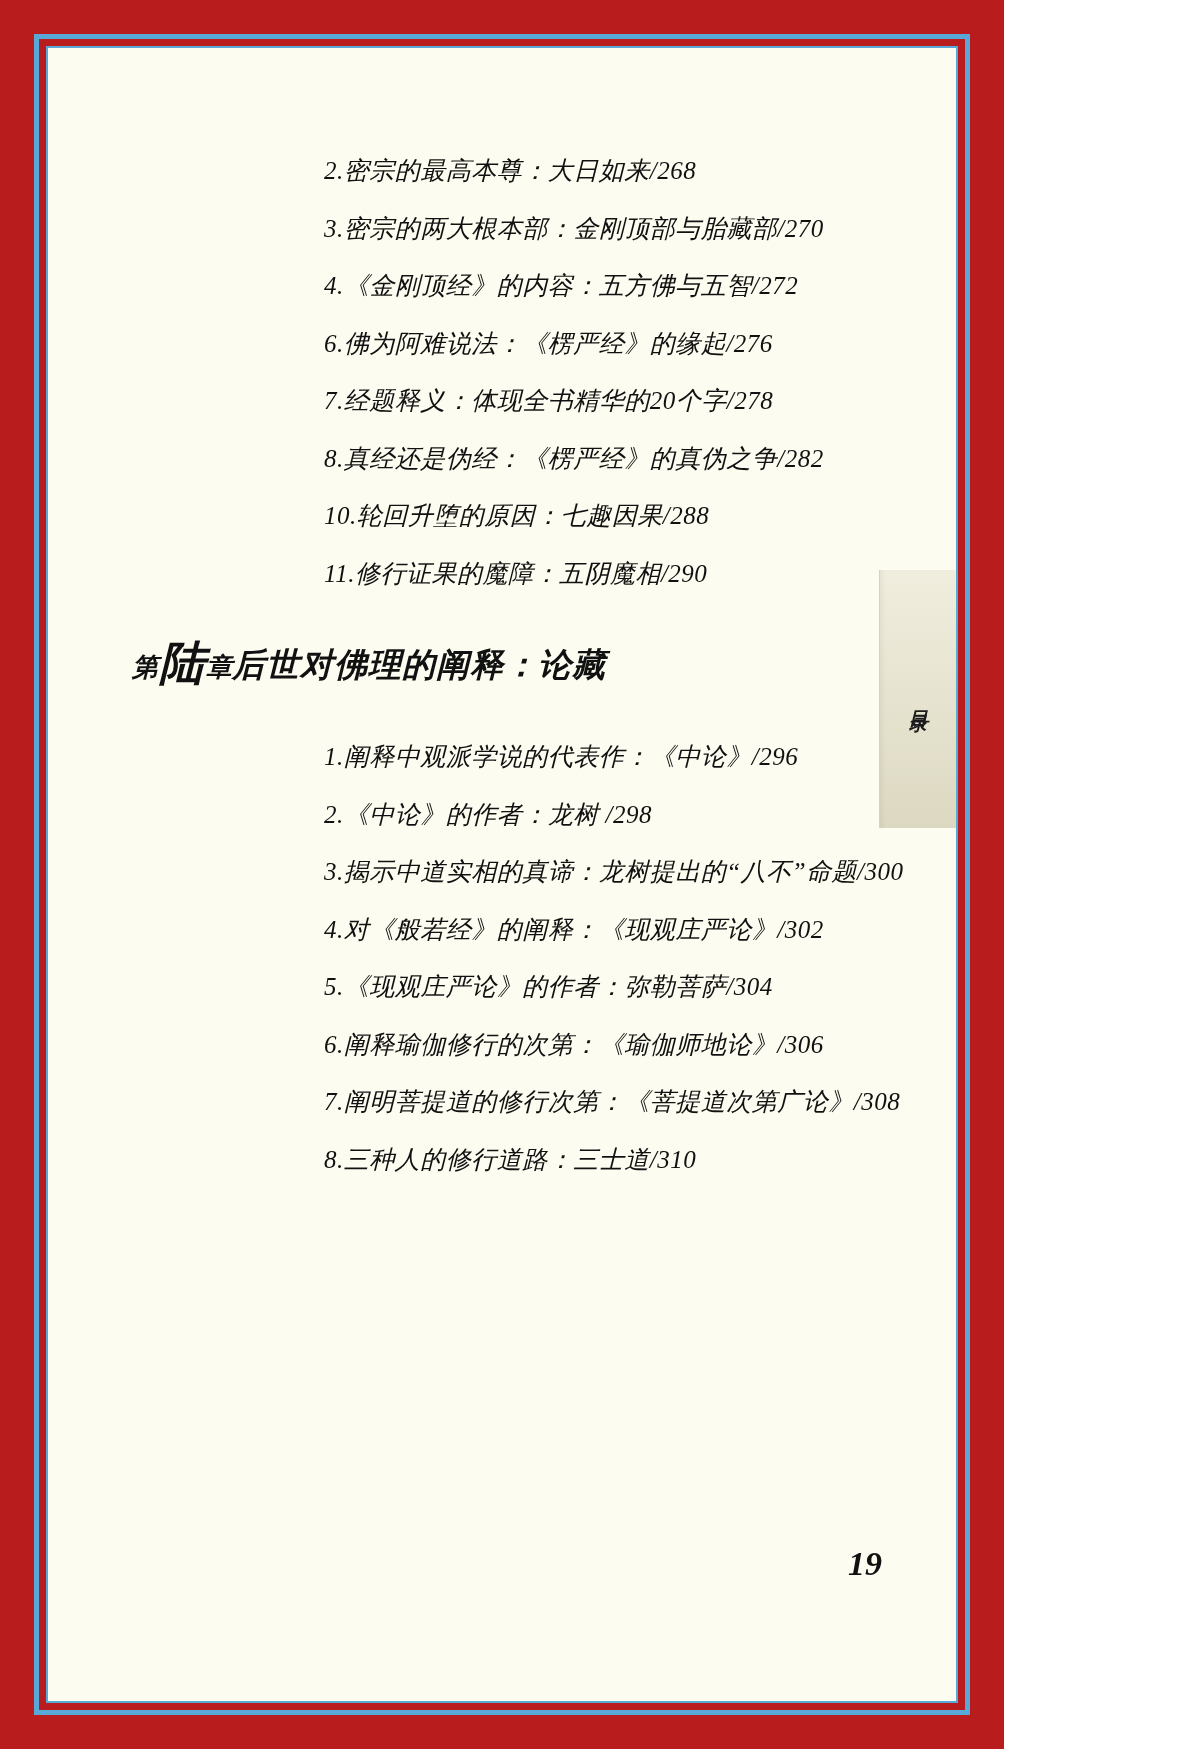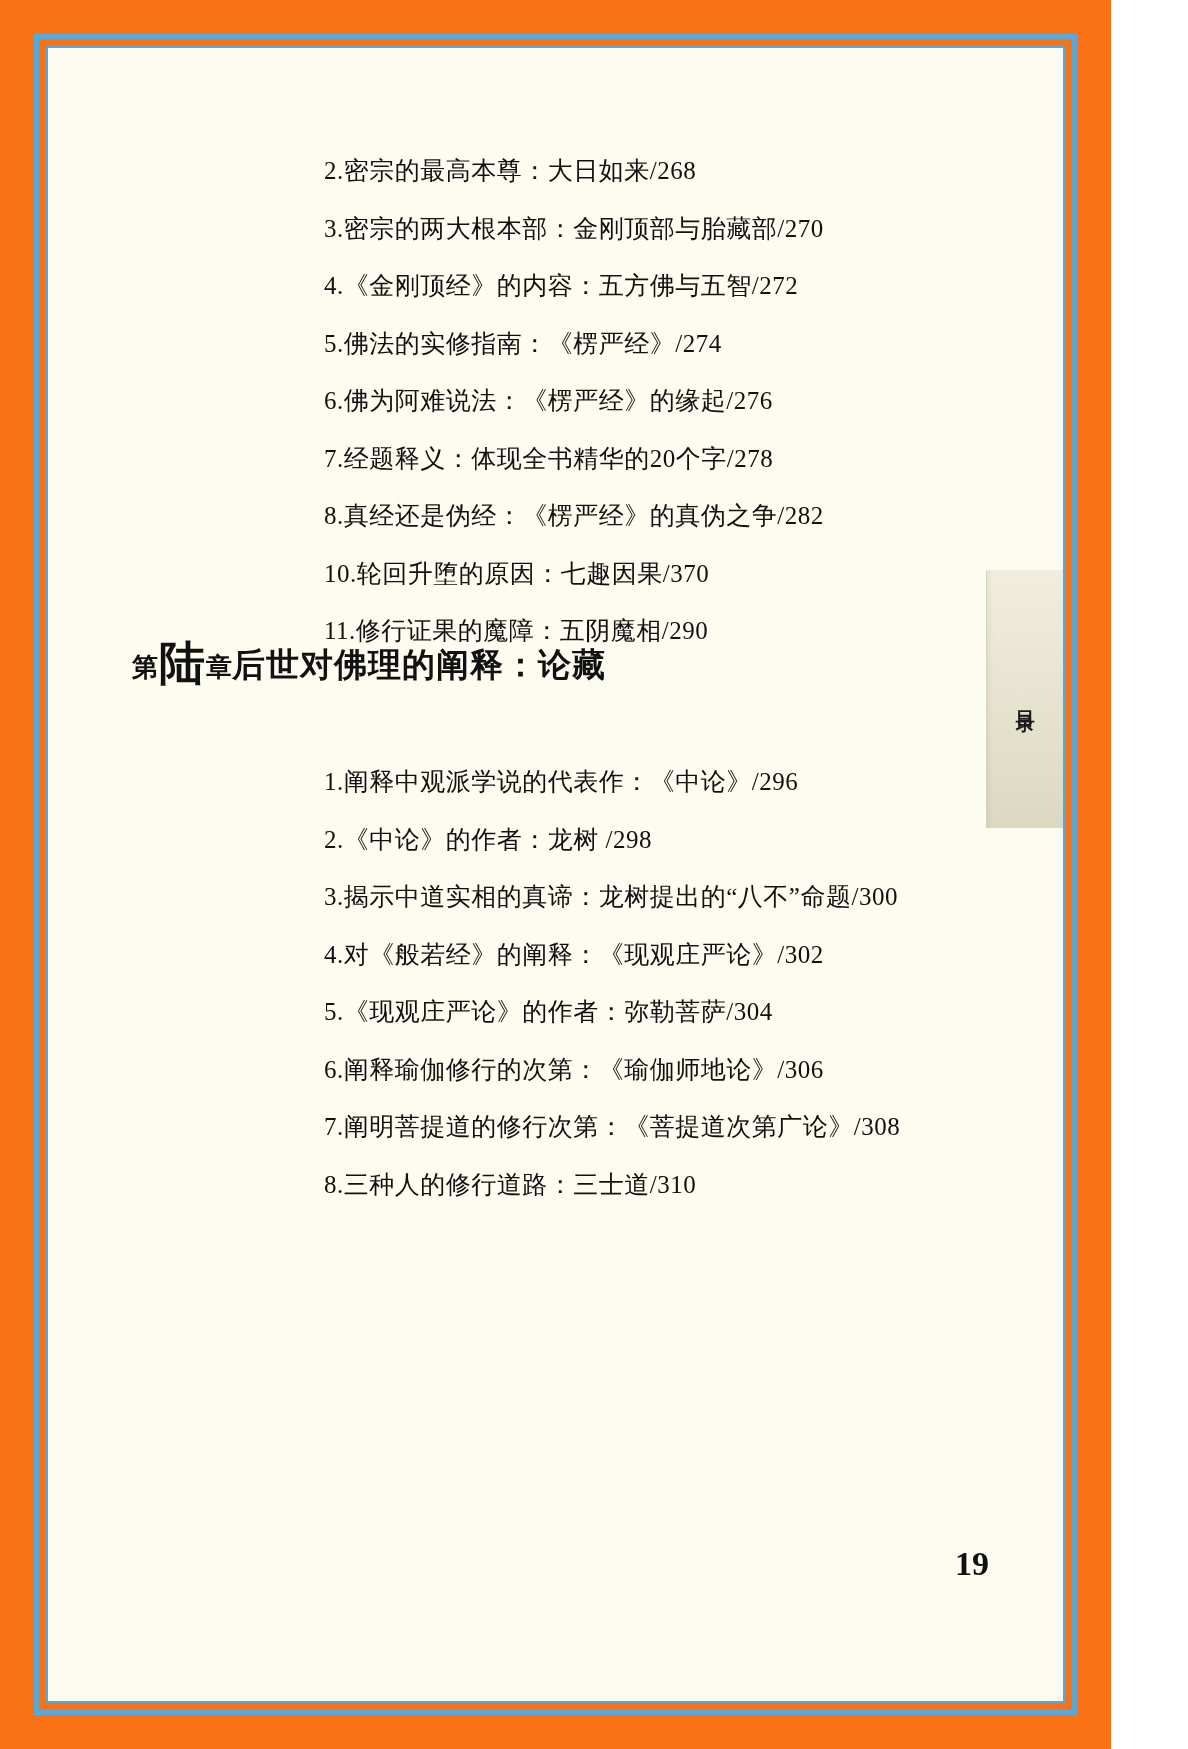--- a/index.html
+++ b/index.html
@@ -9,24 +9,25 @@
   }
   body {
     width: 1188px;
     height: 1749px;
     font-family: "Liberation Serif", serif;
     overflow: hidden;
   }
 
   #page {
     position: relative;
-    width: 1111px;
+    width: 1004px;
     height: 1749px;
-    background: #f97316;
-    box-sizing: border-box;
+    background: #b91c1c;
+    box-sizing: border-box;
+    font-style: italic;
   }
 
   
   #border-outer {
     position: absolute;
     left: 34px;
     top: 34px;
     right: 34px;
     bottom: 34px;
     border: 5px solid #59a9d8;
@@ -134,21 +135,21 @@
   }
   .chap-title {
     font-family: "Liberation Sans", sans-serif;
     font-weight: bold;
     font-size: 33px;
     color: #111;
     letter-spacing: 1px;
   }
 
   #group-two {
-    top: 717px;
+    top: 692px;
   }
   #group-two .toc-entry {
     margin-left: 276px;
     margin-bottom: 24.5px;
   }
 
   #appendix {
     position: absolute;
     left: 276px;
     top: 1120px;
@@ -180,25 +181,24 @@
   <div id="paper">
 
     <div id="side-tab">
       <div id="side-tab-label">目录</div>
     </div>
 
     <div class="toc-list" id="group-one">
       <div class="toc-entry">2.密宗的最高本尊：大日如来/268</div>
       <div class="toc-entry">3.密宗的两大根本部：金刚顶部与胎藏部/270</div>
       <div class="toc-entry">4.《金刚顶经》的内容：五方佛与五智/272</div>
-      <div class="toc-entry">5.佛法的实修指南：《楞严经》/274</div>
       <div class="toc-entry">6.佛为阿难说法：《楞严经》的缘起/276</div>
       <div class="toc-entry">7.经题释义：体现全书精华的20个字/278</div>
       <div class="toc-entry">8.真经还是伪经：《楞严经》的真伪之争/282</div>
-      <div class="toc-entry">10.轮回升堕的原因：七趣因果/370</div>
+      <div class="toc-entry">10.轮回升堕的原因：七趣因果/288</div>
       <div class="toc-entry">11.修行证果的魔障：五阴魔相/290</div>
     </div>
 
     <div id="chapter-heading">
       <span class="chap-di">第</span>
       <span class="chap-num">陆</span>
       <span class="chap-zhang">章</span>
       <span class="chap-title">后世对佛理的阐释：论藏</span>
     </div>
 

